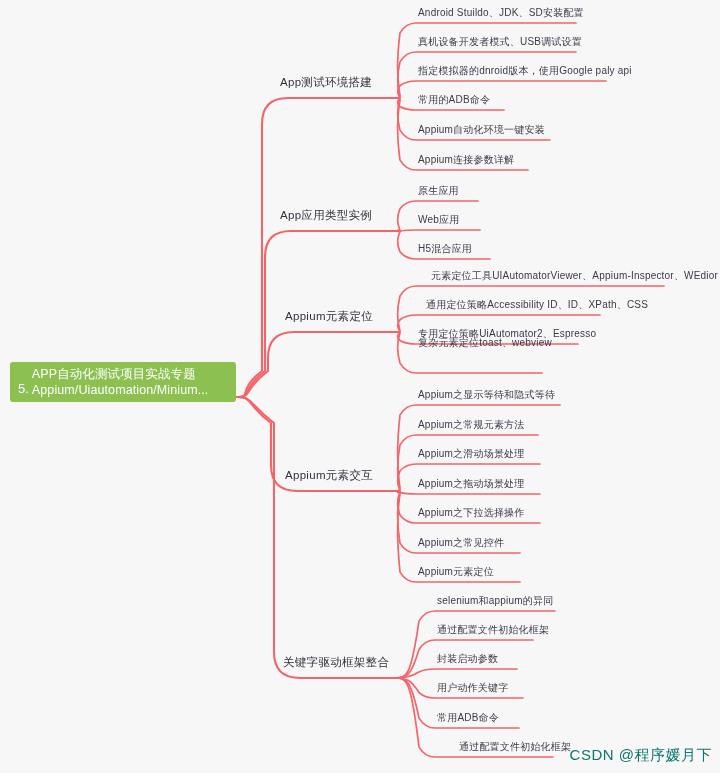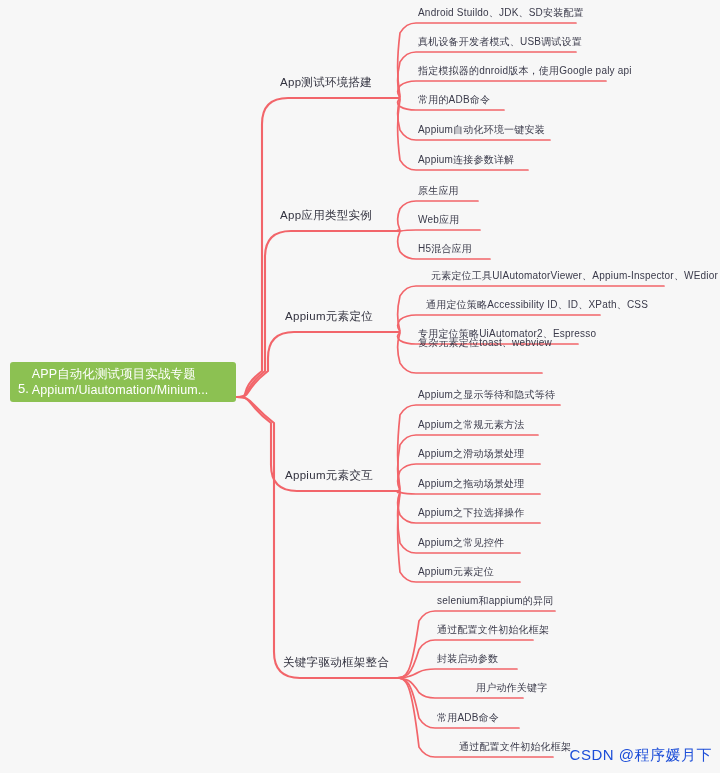--- a/index.html
+++ b/index.html
@@ -64,21 +64,21 @@
     font-size: 12.5px;
     line-height: 16px;
     white-space: pre-line;
     letter-spacing: 0.1px;
   }
   #watermark {
     position: absolute;
     right: 8px;
     bottom: 8px;
     font-size: 15px;
-    color: #1d4ed8;
+    color: #0f766e;
     letter-spacing: 0.5px;
     white-space: nowrap;
   }
 </style>
 </head>
 <body>
 
 <svg id="mindmap-canvas" viewBox="0 0 720 773" xmlns="http://www.w3.org/2000/svg">
     <path d="M 237 397 C 253 397 236 391 262 371 L 262 124 Q 262 98 288 98 L 395 98" fill="none" stroke="#f2656a" stroke-width="2.1" stroke-linecap="round"></path>
     <path d="M 395 98 C 407 98 392 96 400 32.9 Q 406 23 416 23 L 576 23" fill="none" stroke="#f2656a" stroke-width="1.7" stroke-linecap="round"></path>
@@ -141,18 +141,18 @@
     <div class="node-label leaf-label" style="left: 418px; top: 418px;">Appium之常规元素方法</div>
     <div class="node-label leaf-label" style="left: 418px; top: 447px;">Appium之滑动场景处理</div>
     <div class="node-label leaf-label" style="left: 418px; top: 477px;">Appium之拖动场景处理</div>
     <div class="node-label leaf-label" style="left: 418px; top: 506px;">Appium之下拉选择操作</div>
     <div class="node-label leaf-label" style="left: 418px; top: 536px;">Appium之常见控件</div>
     <div class="node-label leaf-label" style="left: 418px; top: 565px;">Appium元素定位</div>
     <div class="node-label branch-label" style="left: 283px; top: 655px;">关键字驱动框架整合</div>
     <div class="node-label leaf-label" style="left: 437px; top: 594px;">selenium和appium的异同</div>
     <div class="node-label leaf-label" style="left: 437px; top: 623px;">通过配置文件初始化框架</div>
     <div class="node-label leaf-label" style="left: 437px; top: 652px;">封装启动参数</div>
-    <div class="node-label leaf-label" style="left: 437px; top: 681px; margin-left: 39px;">用户动作关键字</div>
+    <div class="node-label leaf-label" style="left: 437px; top: 681px;">用户动作关键字</div>
     <div class="node-label leaf-label" style="left: 437px; top: 711px;">常用ADB命令</div>
     <div class="node-label leaf-label" style="left: 459px; top: 740px;">通过配置文件初始化框架</div>
   </div>
 
 <div id="watermark">CSDN @程序媛月下</div>
 
 </body></html>

